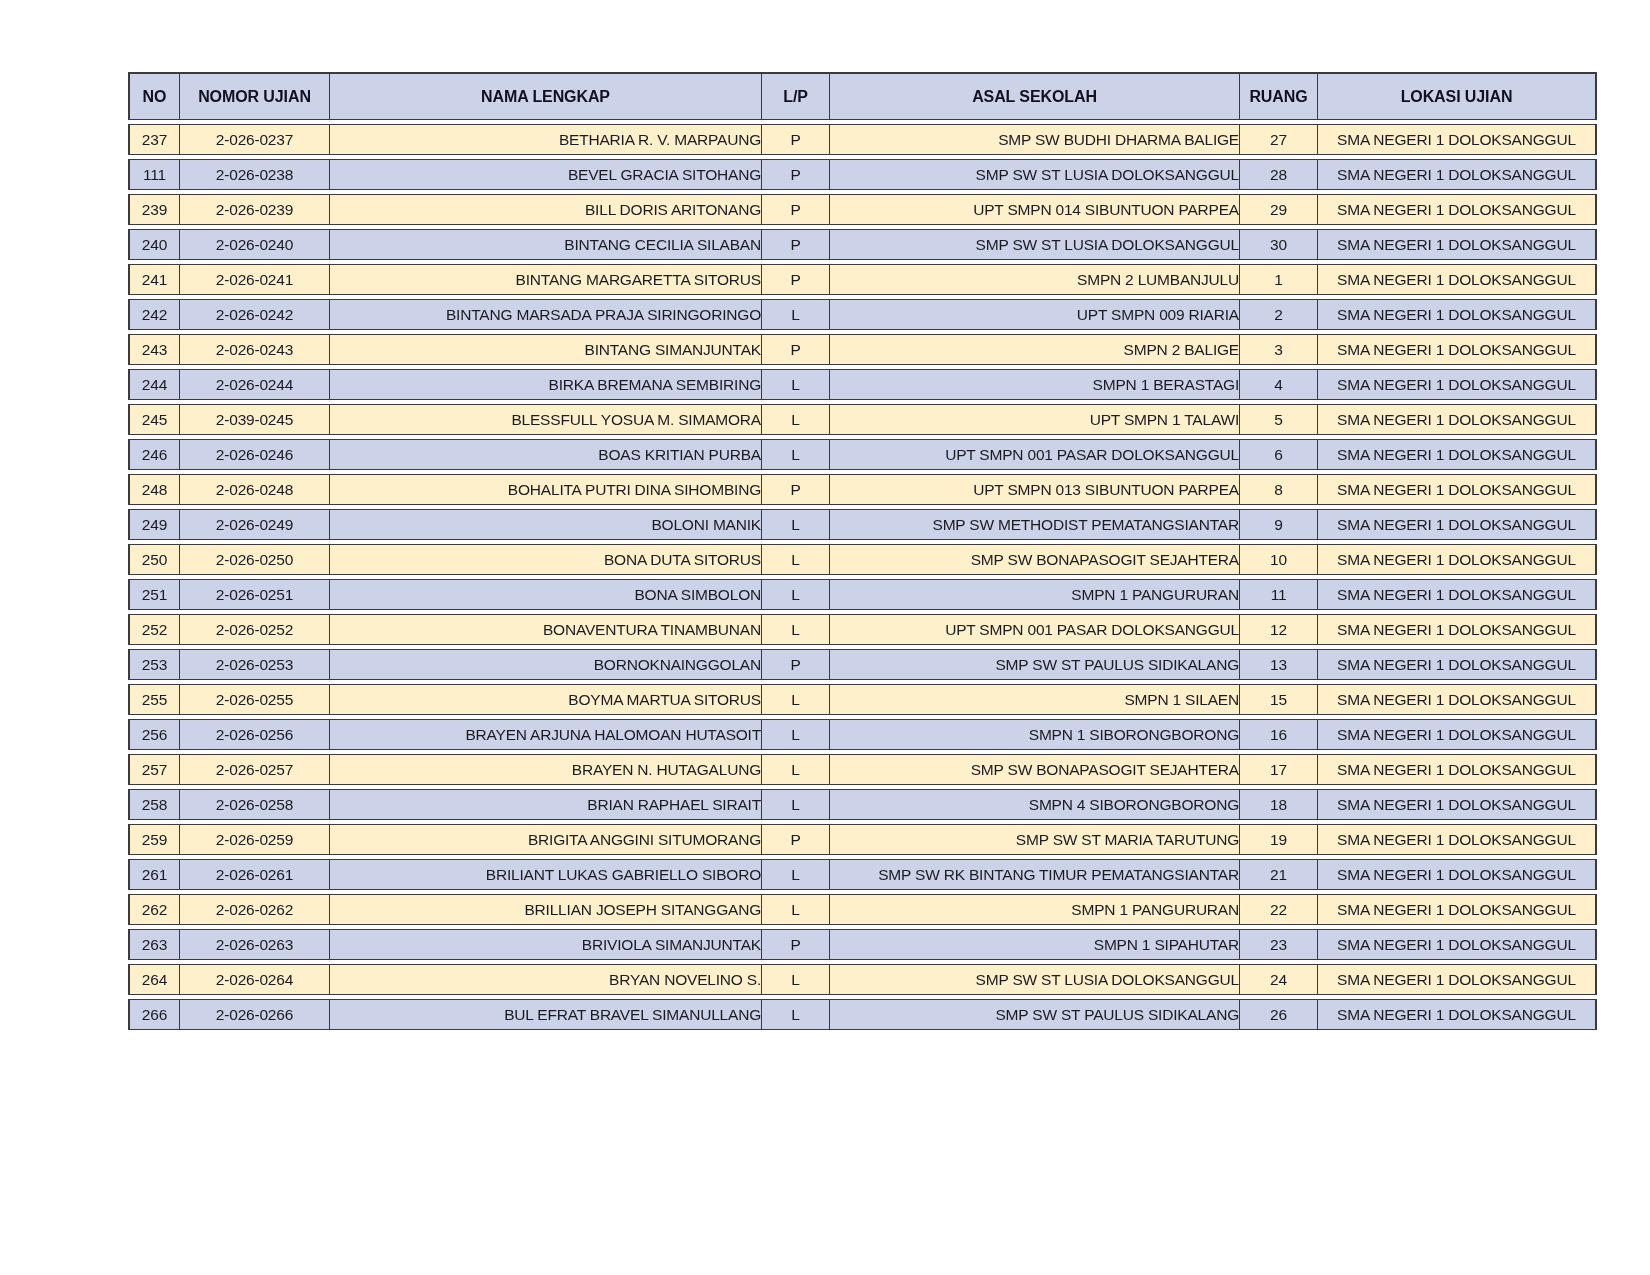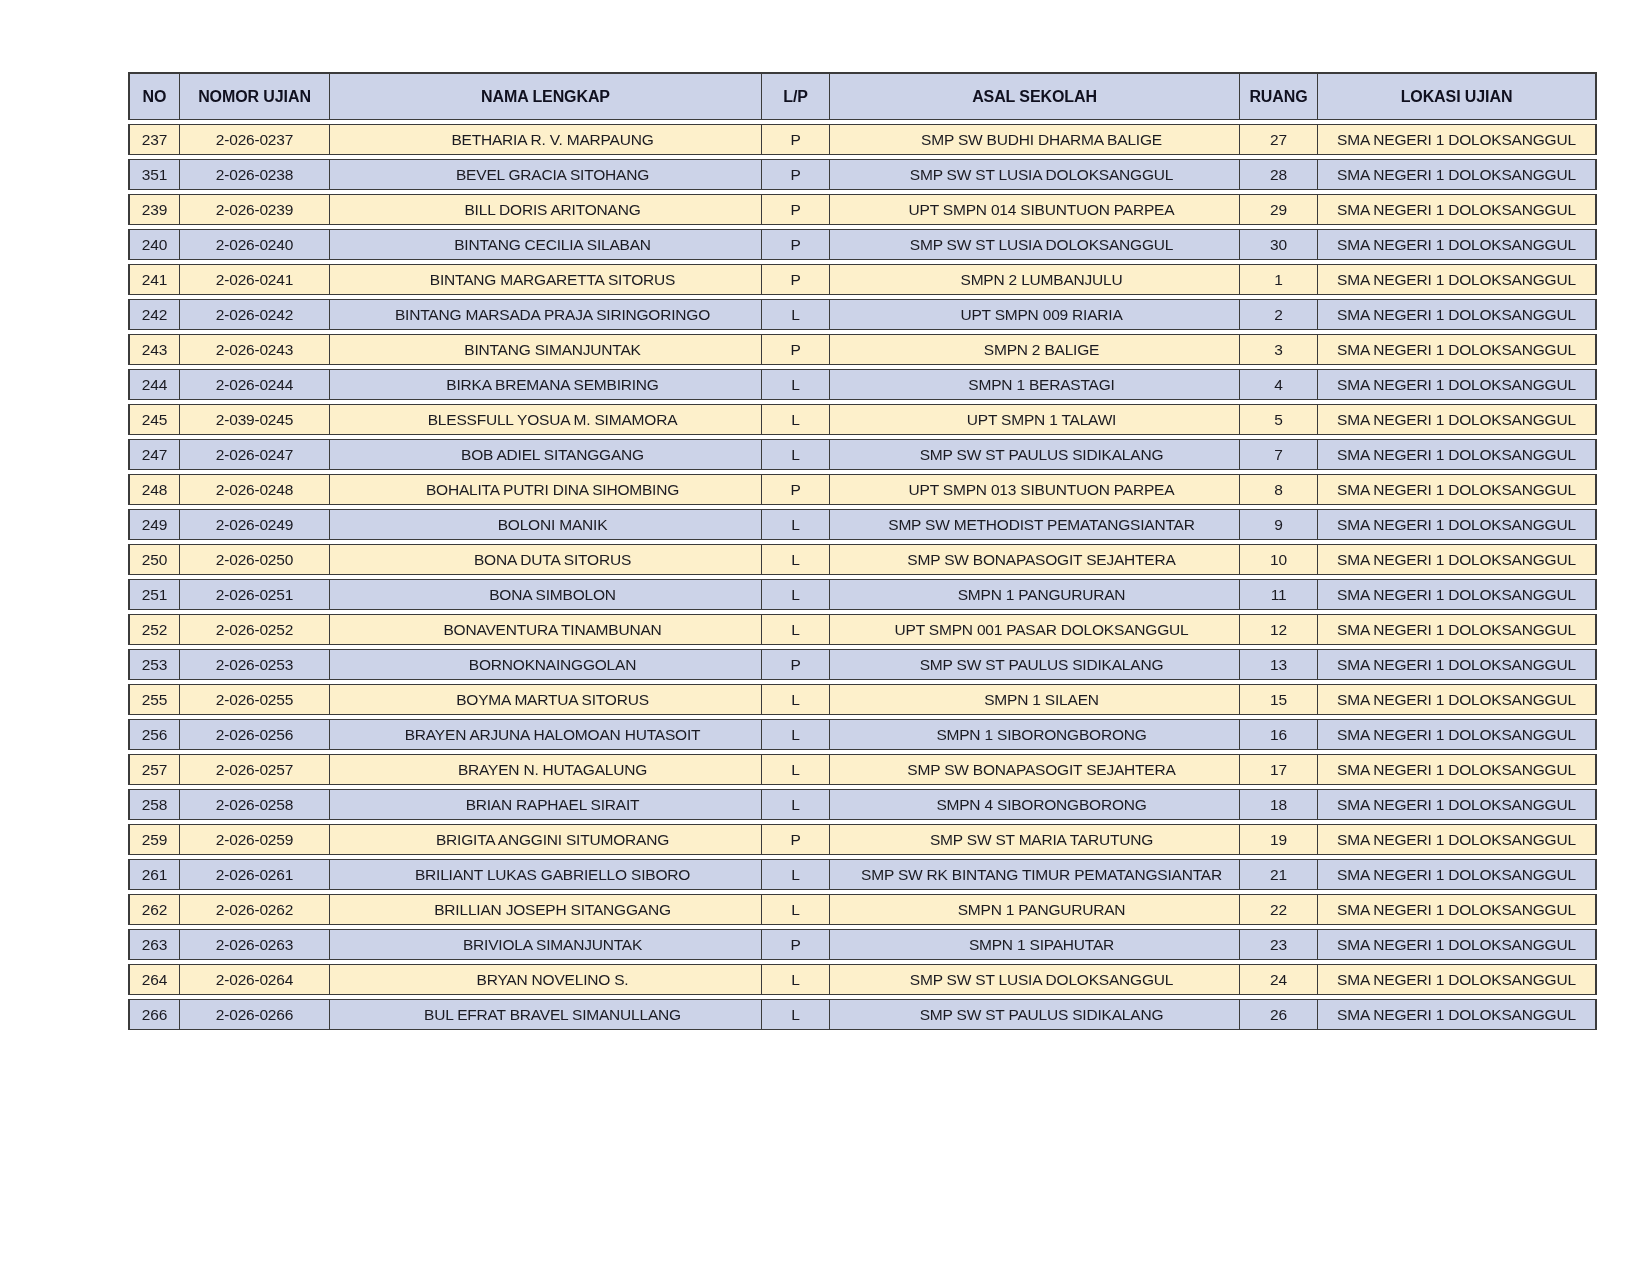--- a/index.html
+++ b/index.html
@@ -58,21 +58,21 @@
     letter-spacing:-0.2px;
     vertical-align:middle;
   }
   tbody tr:nth-child(odd) td{ background:var(--cream); }
   tbody tr:nth-child(even) td{ background:var(--peri); }
 
   td.col-no, td.col-lp, td.col-ruang, td.col-lokasi_ujian, td.col-nomor_ujian{
     text-align:center;
   }
   td.col-nama_lengkap, td.col-asal_sekolah{
-    text-align:center;
+    text-align:right;
     padding-left:14px;
   }
 </style>
 </head>
 <body>
 
 <div class="page">
   <table class="roster">
     <colgroup>
       <col style="width:52px">
@@ -98,21 +98,21 @@
         <tr>
           <td class="col-no">237</td>
           <td class="col-nomor_ujian">2-026-0237</td>
           <td class="col-nama_lengkap">BETHARIA R. V. MARPAUNG</td>
           <td class="col-lp">P</td>
           <td class="col-asal_sekolah">SMP SW BUDHI DHARMA BALIGE</td>
           <td class="col-ruang">27</td>
           <td class="col-lokasi_ujian">SMA NEGERI 1 DOLOKSANGGUL</td>
         </tr>
         <tr>
-          <td class="col-no">351</td>
+          <td class="col-no">111</td>
           <td class="col-nomor_ujian">2-026-0238</td>
           <td class="col-nama_lengkap">BEVEL GRACIA SITOHANG</td>
           <td class="col-lp">P</td>
           <td class="col-asal_sekolah">SMP SW ST LUSIA DOLOKSANGGUL</td>
           <td class="col-ruang">28</td>
           <td class="col-lokasi_ujian">SMA NEGERI 1 DOLOKSANGGUL</td>
         </tr>
         <tr>
           <td class="col-no">239</td>
           <td class="col-nomor_ujian">2-026-0239</td>
@@ -170,26 +170,26 @@
         <tr>
           <td class="col-no">245</td>
           <td class="col-nomor_ujian">2-039-0245</td>
           <td class="col-nama_lengkap">BLESSFULL YOSUA M. SIMAMORA</td>
           <td class="col-lp">L</td>
           <td class="col-asal_sekolah">UPT SMPN 1 TALAWI</td>
           <td class="col-ruang">5</td>
           <td class="col-lokasi_ujian">SMA NEGERI 1 DOLOKSANGGUL</td>
         </tr>
         <tr>
-          <td class="col-no">247</td>
-          <td class="col-nomor_ujian">2-026-0247</td>
-          <td class="col-nama_lengkap">BOB ADIEL SITANGGANG</td>
-          <td class="col-lp">L</td>
-          <td class="col-asal_sekolah">SMP SW ST PAULUS SIDIKALANG</td>
-          <td class="col-ruang">7</td>
+          <td class="col-no">246</td>
+          <td class="col-nomor_ujian">2-026-0246</td>
+          <td class="col-nama_lengkap">BOAS KRITIAN PURBA</td>
+          <td class="col-lp">L</td>
+          <td class="col-asal_sekolah">UPT SMPN 001 PASAR DOLOKSANGGUL</td>
+          <td class="col-ruang">6</td>
           <td class="col-lokasi_ujian">SMA NEGERI 1 DOLOKSANGGUL</td>
         </tr>
         <tr>
           <td class="col-no">248</td>
           <td class="col-nomor_ujian">2-026-0248</td>
           <td class="col-nama_lengkap">BOHALITA PUTRI DINA SIHOMBING</td>
           <td class="col-lp">P</td>
           <td class="col-asal_sekolah">UPT SMPN 013 SIBUNTUON PARPEA</td>
           <td class="col-ruang">8</td>
           <td class="col-lokasi_ujian">SMA NEGERI 1 DOLOKSANGGUL</td>

